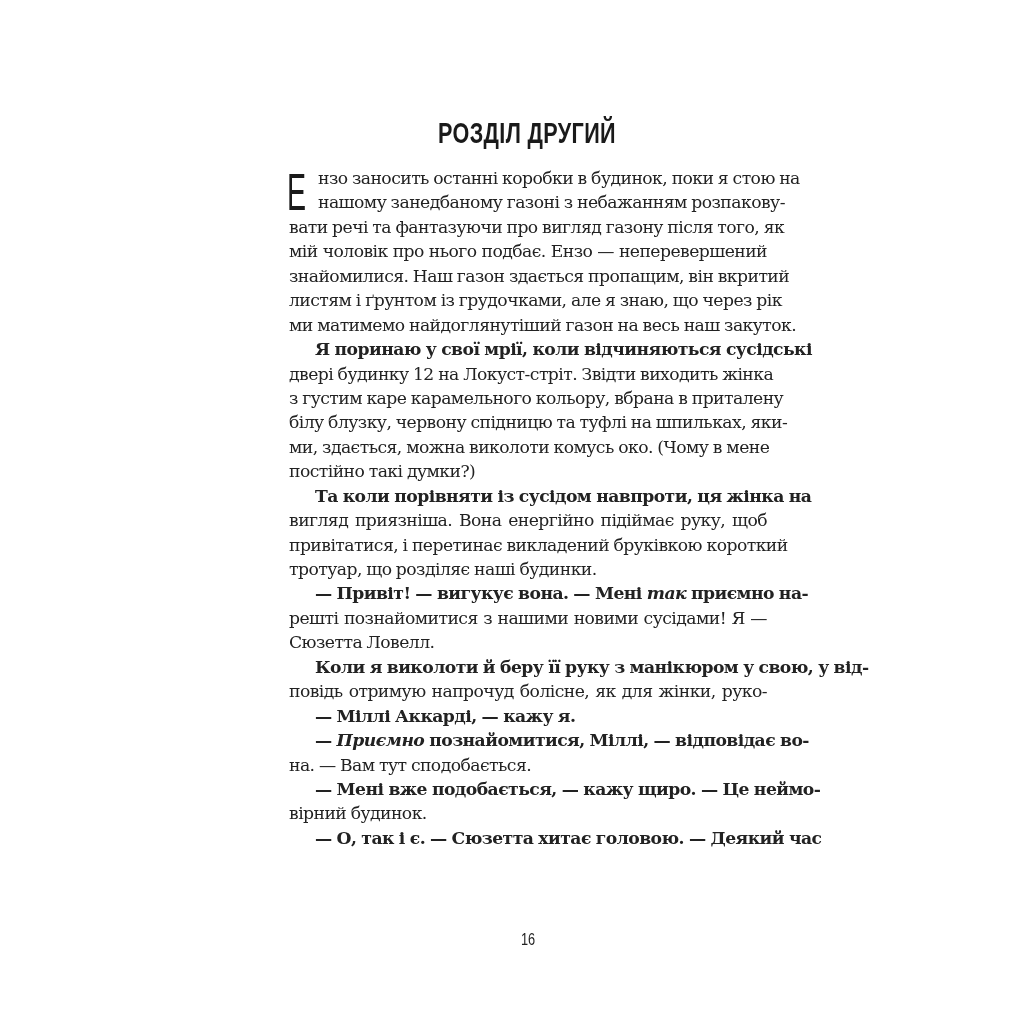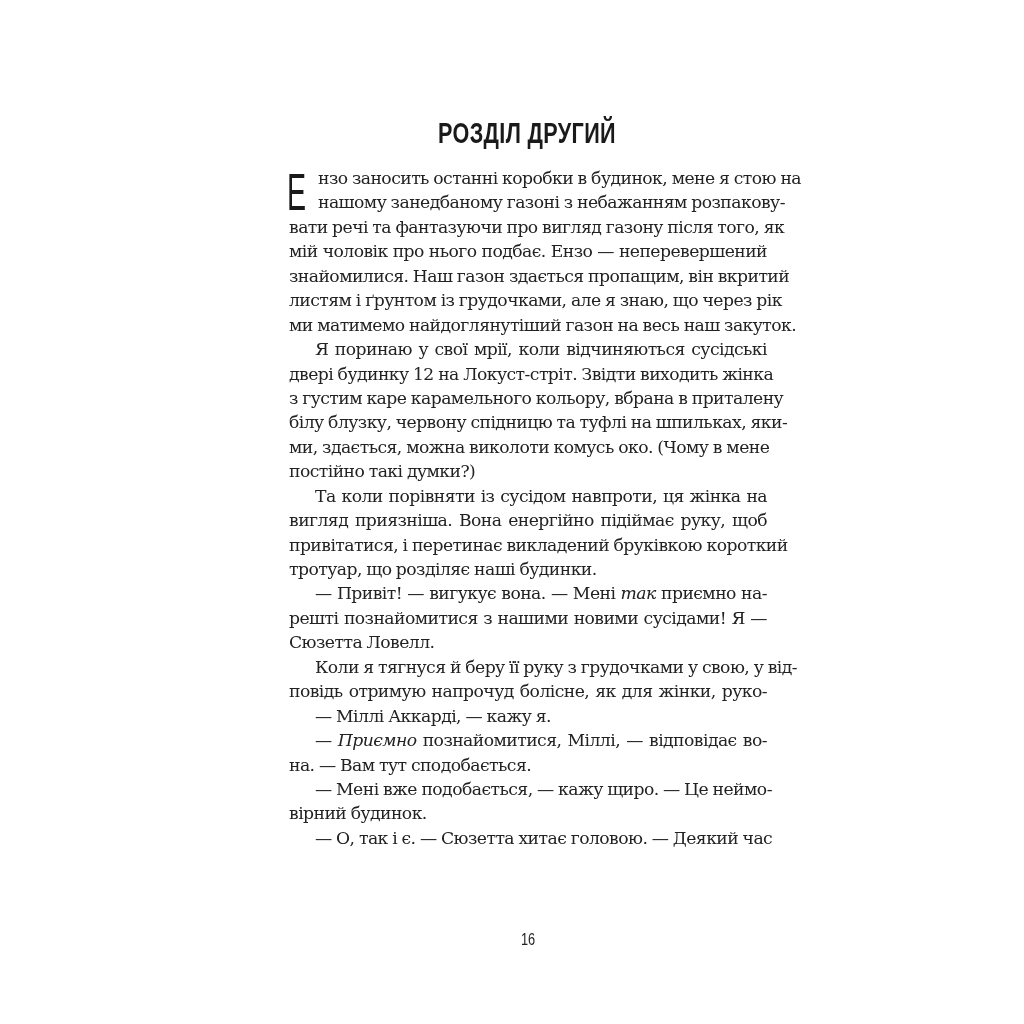--- a/index.html
+++ b/index.html
@@ -51,20 +51,21 @@
       white-space: nowrap;
       text-align: justify;
       text-align-last: justify;
       height: 24.45px;
     }
     .line.last {
       text-align-last: left;
     }
     .line.indent {
       padding-left: 26px;
+      font-weight: bold;
     }
     .line.dc {
       padding-left: 29px;
     }
     .drop-cap {
       position: absolute;
       left: -2px;
       top: 4px;
       font-family: "Liberation Sans", sans-serif;
       font-size: 52px;
@@ -91,21 +92,21 @@
   </style>
 </head>
 <body>
 
 <div class="page">
   <div class="chapter-title">РОЗДІЛ ДРУГИЙ</div>
 
   <div class="body-text">
     <span class="drop-cap">Е</span>
 
-    <span class="line dc">нзо заносить останні коробки в будинок, мене я стою на</span>
+    <span class="line dc">нзо заносить останні коробки в будинок, поки я стою на</span>
     <span class="line dc">нашому занедбаному газоні з небажанням розпакову-</span>
     <span class="line">вати речі та фантазуючи про вигляд газону після того, як</span>
     <span class="line">мій чоловік про нього подбає. Ензо — неперевершений</span>
     <span class="line">знайомилися. Наш газон здається пропащим, він вкритий</span>
     <span class="line">листям і ґрунтом із грудочками, але я знаю, що через рік</span>
     <span class="line">ми матимемо найдоглянутіший газон на весь наш закуток.</span>
 
     <span class="line indent">Я поринаю у свої мрії, коли відчиняються сусідські</span>
     <span class="line">двері будинку 12 на Локуст-стріт. Звідти виходить жінка</span>
     <span class="line">з густим каре карамельного кольору, вбрана в приталену</span>
@@ -115,21 +116,21 @@
 
     <span class="line indent">Та коли порівняти із сусідом навпроти, ця жінка на</span>
     <span class="line">вигляд приязніша. Вона енергійно підіймає руку, щоб</span>
     <span class="line">привітатися, і перетинає викладений бруківкою короткий</span>
     <span class="line last">тротуар, що розділяє наші будинки.</span>
 
     <span class="line indent"><span>— Привіт! — вигукує вона. — Мені </span><em>так</em><span> приємно на-</span></span>
     <span class="line">решті познайомитися з нашими новими сусідами! Я —</span>
     <span class="line last">Сюзетта Ловелл.</span>
 
-    <span class="line indent">Коли я тягнуся й беру її руку з грудочками у свою, у від-</span>
+    <span class="line indent">Коли я виколоти й беру її руку з манікюром у свою, у від-</span>
     <span class="line">повідь отримую напрочуд болісне, як для жінки, руко-</span>
 
     <span class="line indent last">— Міллі Аккарді, — кажу я.</span>
 
     <span class="line indent"><span>— </span><em>Приємно</em><span> познайомитися, Міллі, — відповідає во-</span></span>
     <span class="line last">на. — Вам тут сподобається.</span>
 
     <span class="line indent">— Мені вже подобається, — кажу щиро. — Це неймо-</span>
     <span class="line last">вірний будинок.</span>
 

